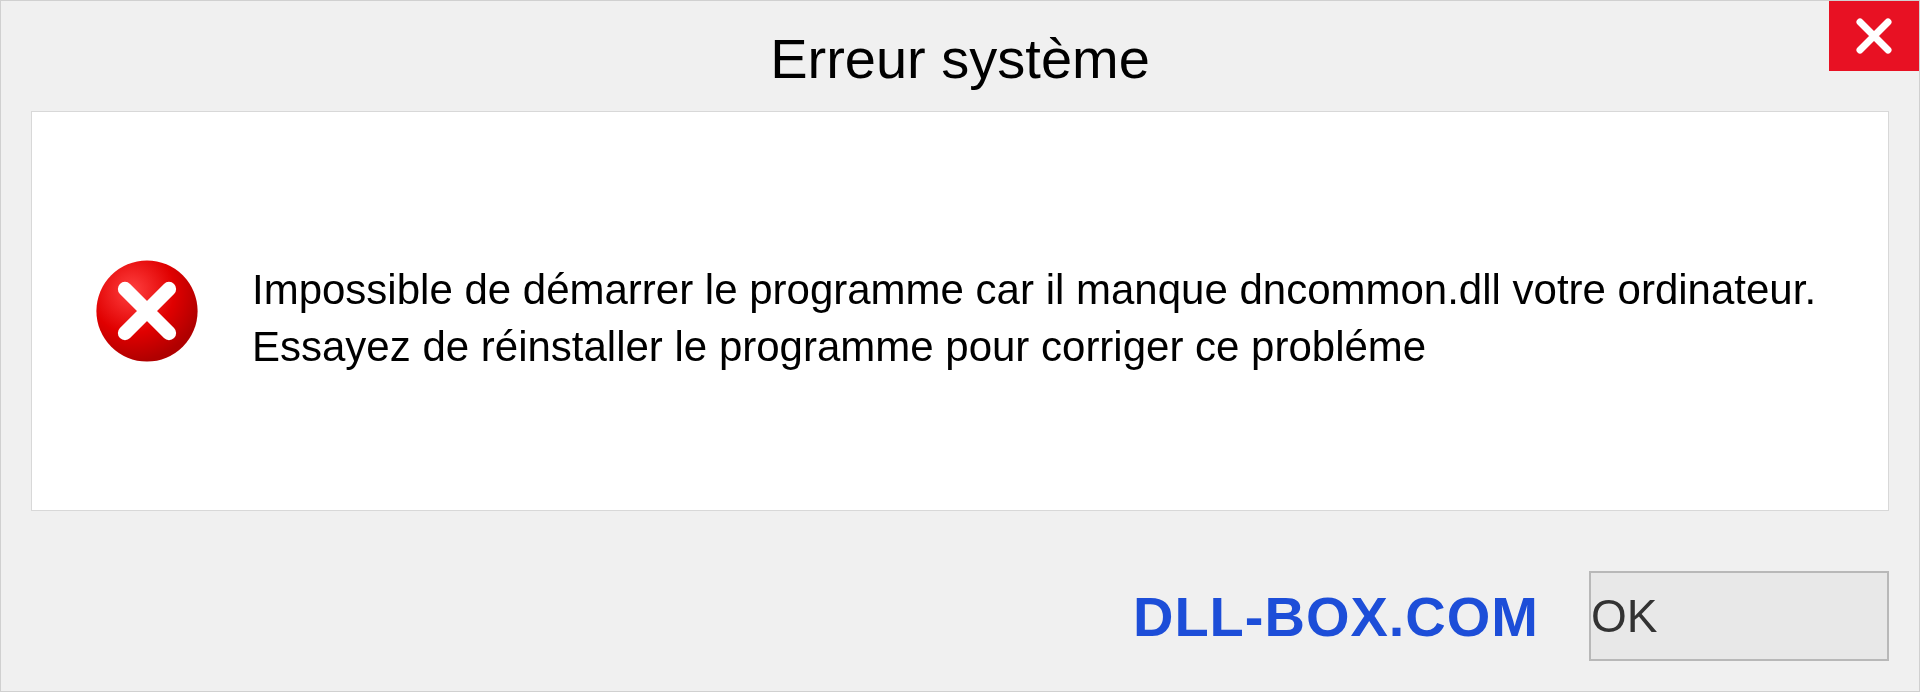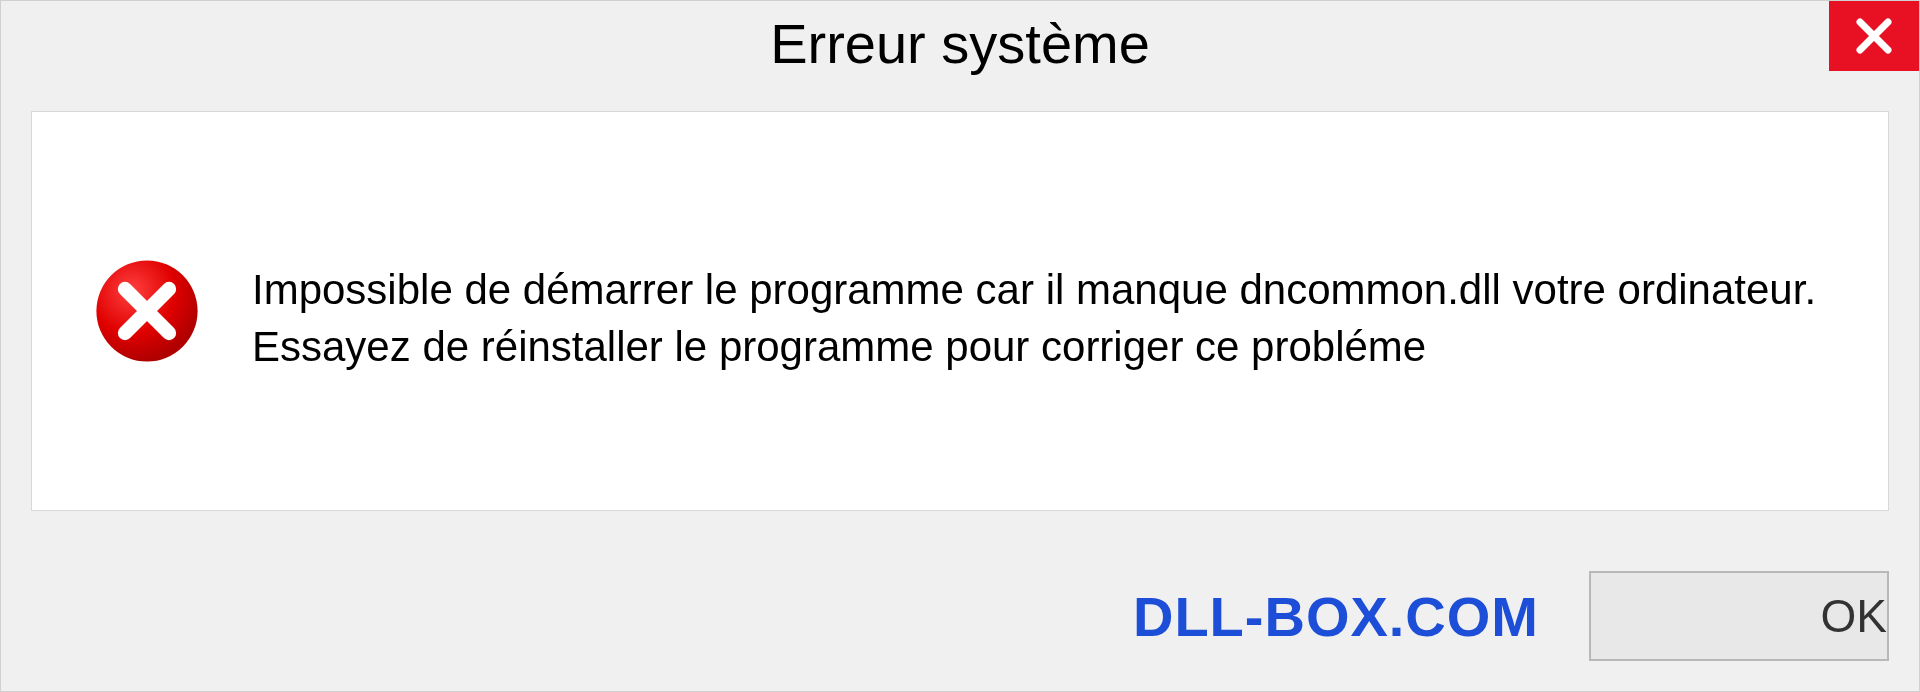--- a/index.html
+++ b/index.html
@@ -17,21 +17,21 @@
     .dialog {
       width: 1920px;
       height: 692px;
       background: #f0f0f0;
       position: relative;
       border: 1px solid #d0d0d0;
     }
     .titlebar {
       height: 90px;
       display: flex;
-      align-items: flex-start;
+      align-items: flex-end;
       justify-content: center;
       position: relative;
       padding-top: 10px;
     }
     .title-text {
       font-size: 56px;
       font-weight: 400;
       color: #000;
       text-align: center;
     }
@@ -94,21 +94,21 @@
     }
     .ok-btn {
       width: 300px;
       height: 90px;
       background: #e8e8e8;
       border: 2px solid #b8b8b8;
       font-size: 46px;
       color: #333;
       display: flex;
       align-items: center;
-      justify-content: flex-end;
+      justify-content: flex-start;
       cursor: pointer;
       font-family: "Segoe UI", Arial, sans-serif;
     }
   </style>
 </head>
 <body>
 
 <div class="dialog">
   <div class="titlebar">
     <div class="title-text">Erreur système</div>

